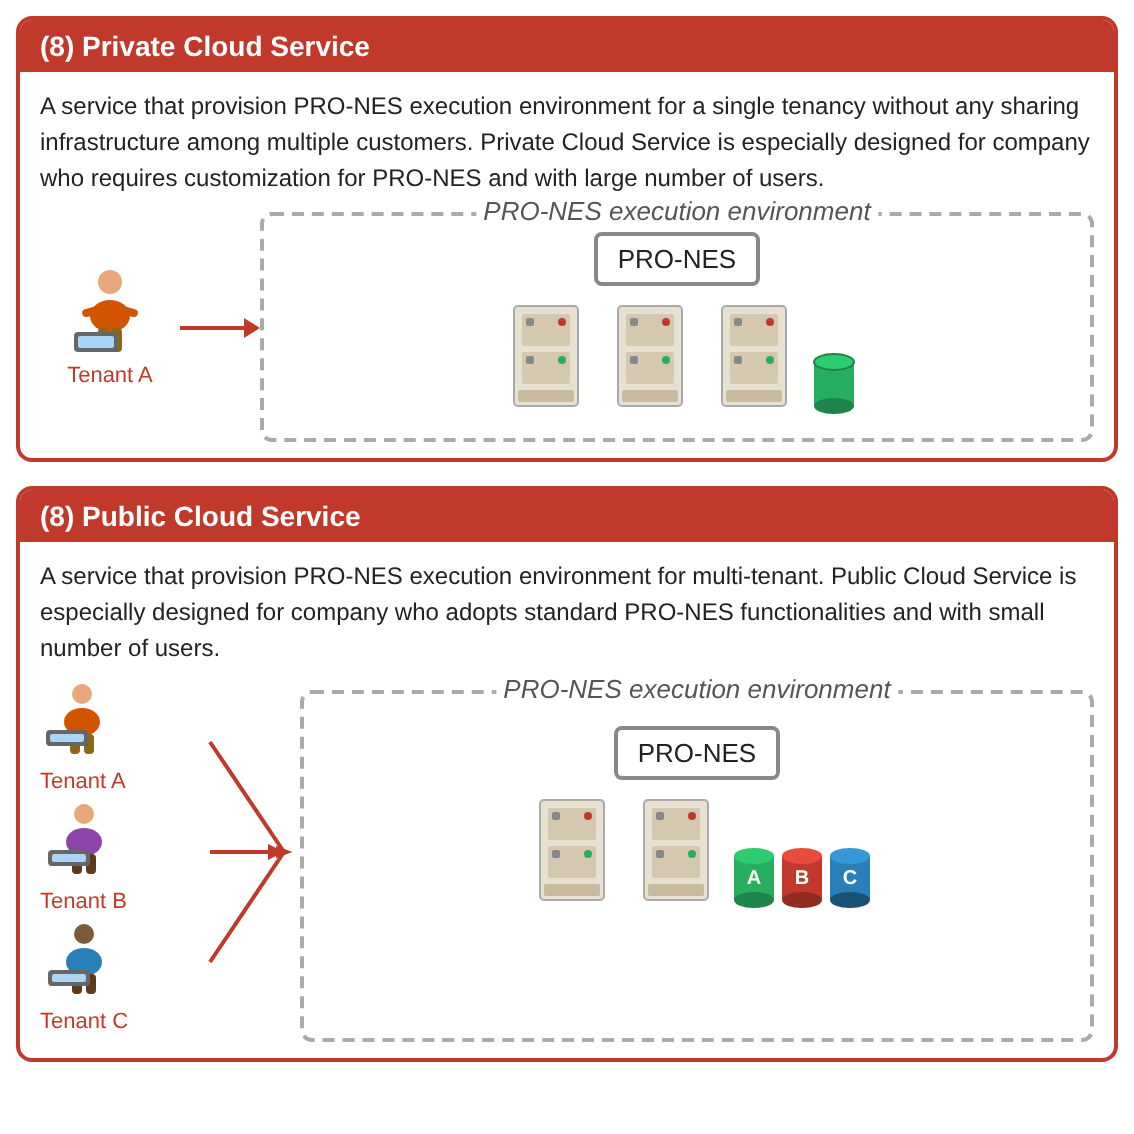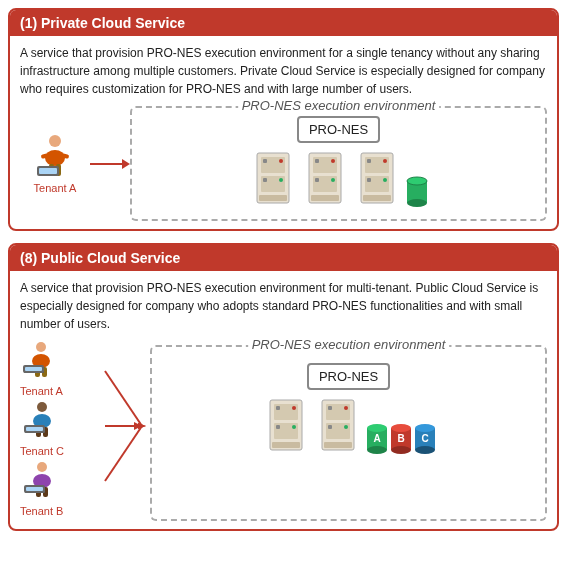--- a/index.html
+++ b/index.html
@@ -126,21 +126,21 @@
       font-size: 11px;
       color: #c0392b;
       min-width: 70px;
     }
   </style>
 </head>
 <body>
 
 <div class="section">
   <div class="section-header">
-    <span>(1) Private Cloud Service</span>
+    <span>(8) Private Cloud Service</span>
   </div>
   <div class="section-body">
     <p class="description">A service that provision PRO-NES  execution environment for a single tenancy without any sharing infrastructure among multiple  customers. Private Cloud Service is especially designed for company who requires customization for PRO-NES   and with large number of users.</p>
 
     <div class="single-diagram">
 
       <div class="tenant-single">
 
         <svg class="person-svg" viewBox="0 0 38 48" xmlns="http://www.w3.org/2000/svg">
 
@@ -242,45 +242,45 @@
             <rect x="1" y="30" width="20" height="2" rx="1" fill="#555"></rect>
             <rect x="8" y="27" width="5" height="5" rx="1" fill="#555"></rect>
             <rect x="0" y="24" width="21" height="8" rx="2" fill="#666"></rect>
             <rect x="2" y="26" width="17" height="4" rx="1" fill="#aad4f5"></rect>
           </svg>
           <span>Tenant A</span>
         </div>
 
         <div class="tenant-item">
           <svg width="36" height="44" viewBox="0 0 36 44" xmlns="http://www.w3.org/2000/svg">
+            <circle cx="18" cy="6" r="5" fill="#e8a87c"></circle>
+            <ellipse cx="18" cy="20" rx="9" ry="7" fill="#8e44ad"></ellipse>
+            <rect x="12" y="26" width="5" height="10" rx="2" fill="#5d3a1a"></rect>
+            <rect x="19" y="26" width="5" height="10" rx="2" fill="#5d3a1a"></rect>
+            <rect x="1" y="30" width="20" height="2" rx="1" fill="#555"></rect>
+            <rect x="8" y="27" width="5" height="5" rx="1" fill="#555"></rect>
+            <rect x="0" y="24" width="21" height="8" rx="2" fill="#666"></rect>
+            <rect x="2" y="26" width="17" height="4" rx="1" fill="#aad4f5"></rect>
+          </svg>
+          <span>Tenant B</span>
+        </div>
+
+        <div class="tenant-item">
+          <svg width="36" height="44" viewBox="0 0 36 44" xmlns="http://www.w3.org/2000/svg">
             <circle cx="18" cy="6" r="5" fill="#7d5a3c"></circle>
             <ellipse cx="18" cy="20" rx="9" ry="7" fill="#2980b9"></ellipse>
             <rect x="12" y="26" width="5" height="10" rx="2" fill="#5d3a1a"></rect>
             <rect x="19" y="26" width="5" height="10" rx="2" fill="#5d3a1a"></rect>
             <rect x="1" y="30" width="20" height="2" rx="1" fill="#555"></rect>
             <rect x="8" y="27" width="5" height="5" rx="1" fill="#555"></rect>
             <rect x="0" y="24" width="21" height="8" rx="2" fill="#666"></rect>
             <rect x="2" y="26" width="17" height="4" rx="1" fill="#aad4f5"></rect>
           </svg>
           <span>Tenant C</span>
         </div>
-
-        <div class="tenant-item">
-          <svg width="36" height="44" viewBox="0 0 36 44" xmlns="http://www.w3.org/2000/svg">
-            <circle cx="18" cy="6" r="5" fill="#e8a87c"></circle>
-            <ellipse cx="18" cy="20" rx="9" ry="7" fill="#8e44ad"></ellipse>
-            <rect x="12" y="26" width="5" height="10" rx="2" fill="#5d3a1a"></rect>
-            <rect x="19" y="26" width="5" height="10" rx="2" fill="#5d3a1a"></rect>
-            <rect x="1" y="30" width="20" height="2" rx="1" fill="#555"></rect>
-            <rect x="8" y="27" width="5" height="5" rx="1" fill="#555"></rect>
-            <rect x="0" y="24" width="21" height="8" rx="2" fill="#666"></rect>
-            <rect x="2" y="26" width="17" height="4" rx="1" fill="#aad4f5"></rect>
-          </svg>
-          <span>Tenant B</span>
-        </div>
       </div>
 
       <svg width="50" height="170" viewBox="0 0 50 170" xmlns="http://www.w3.org/2000/svg" style="flex-shrink:0;">
 
         <line x1="5" y1="30" x2="42" y2="85" stroke="#c0392b" stroke-width="2"></line>
         <polygon points="38,82 46,85 38,88" fill="#c0392b"></polygon>
 
         <line x1="5" y1="85" x2="38" y2="85" stroke="#c0392b" stroke-width="2"></line>
         <polygon points="34,81 42,85 34,89" fill="#c0392b"></polygon>
 

